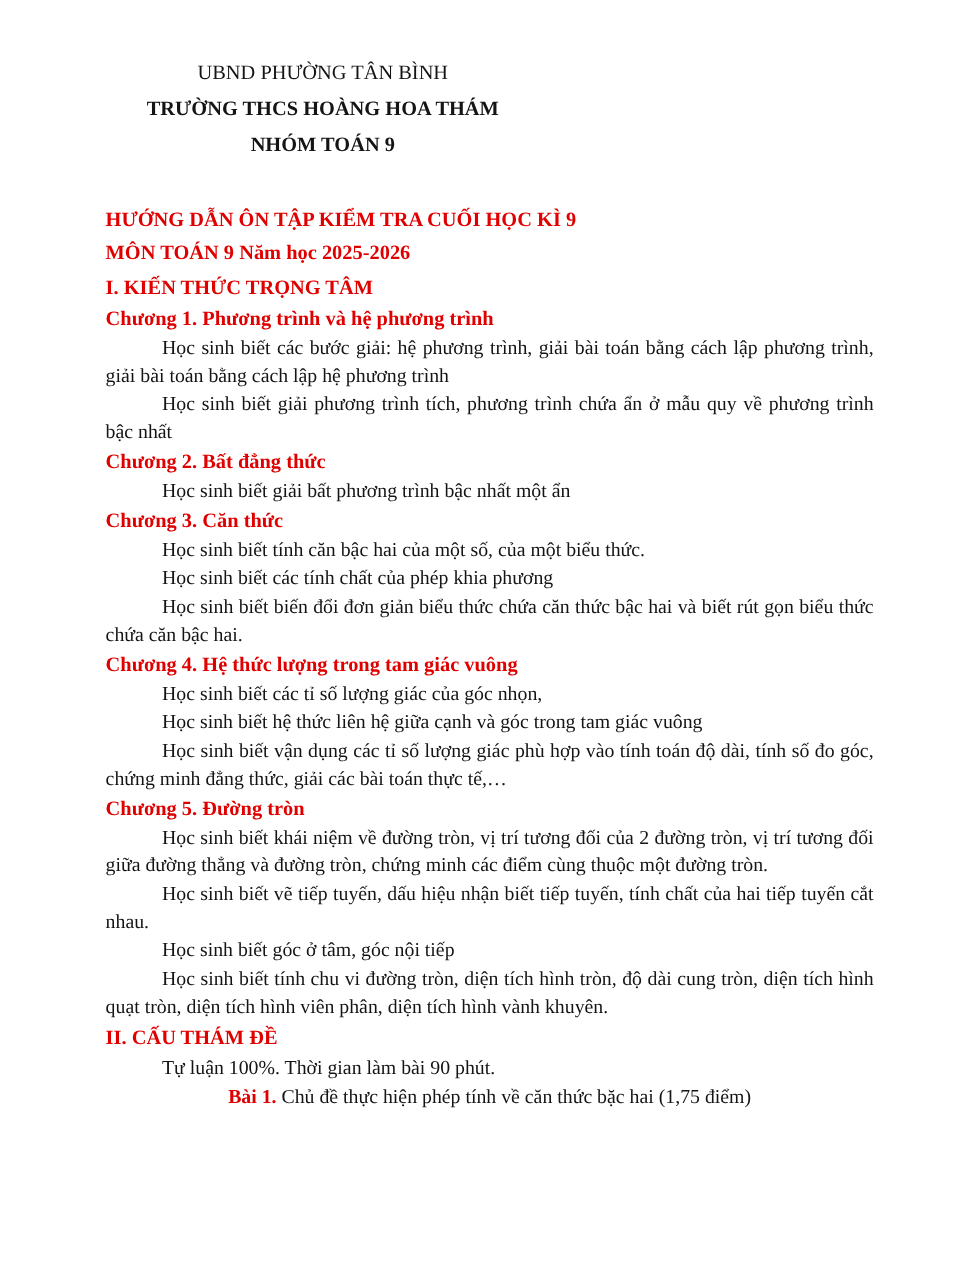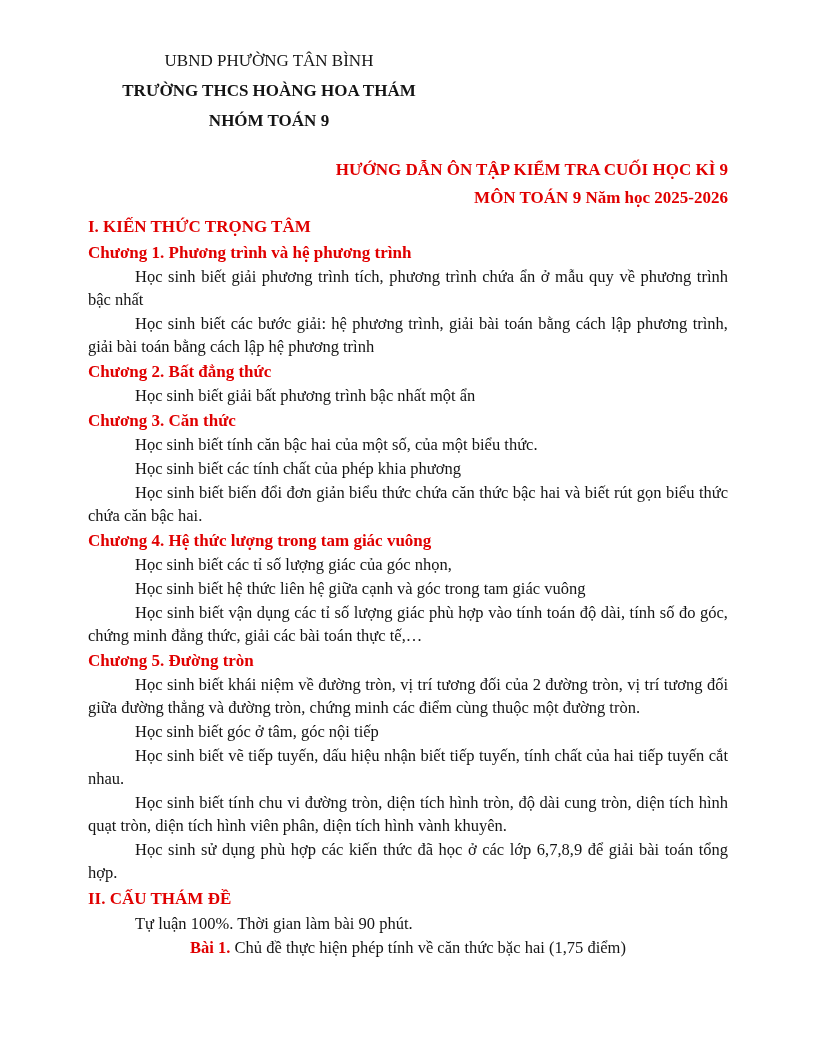--- a/index.html
+++ b/index.html
@@ -25,22 +25,22 @@
     top: 46px;
   }
   .letterhead {
     width: 362px;
     text-align: center;
     font-size: 17px;
     line-height: 30px;
   }
   .lh-bold { font-weight: bold; }
   .doc-title {
-    margin-top: 20px;
-    text-align: right;
+    margin-top: 33px;
+    text-align: left;
     color: var(--accent-red, #e00000);
     font-weight: bold;
     font-size: 17px;
     line-height: 28px;
   }
   .sec-heading {
     color: var(--accent-red, #e00000);
     font-weight: bold;
     font-size: 17px;
     line-height: 24px;
@@ -94,42 +94,41 @@
     </div>
 
     <div class="doc-title">
       <div>HƯỚNG DẪN ÔN TẬP KIỂM TRA CUỐI HỌC KÌ 9</div>
       <div>MÔN TOÁN 9 Năm học 2025-2026</div>
     </div>
 
     <div class="sec-heading">I. KIẾN THỨC TRỌNG TÂM</div>
 
     <div class="chapter-heading">Chương 1. Phương trình và hệ phương trình</div>
+    <p class="body-para">Học sinh biết các bước giải: hệ phương trình, giải bài toán bằng cách lập phương trình, giải bài toán bằng cách lập hệ phương trình</p>
     <p class="body-para">Học sinh biết giải phương trình tích, phương trình chứa ẩn ở mẫu quy về phương trình bậc nhất</p>
-    <p class="body-para">Học sinh biết các bước giải: hệ phương trình, giải bài toán bằng cách lập phương trình, giải bài toán bằng cách lập hệ phương trình</p>
 
     <div class="chapter-heading">Chương 2. Bất đẳng thức</div>
     <p class="body-para">Học sinh biết giải bất phương trình bậc nhất một ẩn</p>
 
     <div class="chapter-heading">Chương 3. Căn thức</div>
     <p class="body-para">Học sinh biết tính căn bậc hai của một số, của một biểu thức.</p>
     <p class="body-para">Học sinh biết các tính chất của phép khia phương</p>
     <p class="body-para">Học sinh biết biến đổi đơn giản biểu thức chứa căn thức bậc hai và biết rút gọn biểu thức chứa căn bậc hai.</p>
 
     <div class="chapter-heading">Chương 4. Hệ thức lượng trong tam giác vuông</div>
     <p class="body-para">Học sinh biết các tỉ số lượng giác của góc nhọn,</p>
     <p class="body-para">Học sinh biết hệ thức liên hệ giữa cạnh và góc trong tam giác vuông</p>
     <p class="body-para">Học sinh biết vận dụng các tỉ số lượng giác phù hợp vào tính toán độ dài, tính số đo góc, chứng minh đẳng thức, giải các bài toán thực tế,…</p>
 
     <div class="chapter-heading">Chương 5. Đường tròn</div>
     <p class="body-para">Học sinh biết khái niệm về đường tròn, vị trí tương đối của 2 đường tròn, vị trí tương đối giữa đường thẳng và đường tròn, chứng minh các điểm cùng thuộc một đường tròn.</p>
+    <p class="body-para">Học sinh biết vẽ tiếp tuyến, dấu hiệu nhận biết tiếp tuyến, tính chất của hai tiếp tuyến cắt nhau.</p>
     <p class="body-para">Học sinh biết góc ở tâm, góc nội tiếp</p>
-    <p class="body-para">Học sinh biết vẽ tiếp tuyến, dấu hiệu nhận biết tiếp tuyến, tính chất của hai tiếp tuyến cắt nhau.</p>
     <p class="body-para">Học sinh biết tính chu vi đường tròn, diện tích hình tròn, độ dài cung tròn, diện tích hình quạt tròn, diện tích hình viên phân, diện tích hình vành khuyên.</p>
-    <p class="body-para">Học sinh sử dụng phù hợp các kiến thức đã học ở các lớp 6,7,8,9 để giải bài toán tổng hợp.</p>
 
     <div class="sec-heading">II. CẤU THÁM ĐỀ</div>
     <p class="body-para">Tự luận 100%. Thời gian làm bài 90 phút.</p>
     <p class="exercise-line"><span class="exercise-label">Bài 1.</span> <span>Chủ đề thực hiện phép tính về căn thức bặc hai (1,75 điểm)</span></p>
 
   </div>
 
   <div class="page-footer">
     <span>Trường THCS Hoàng Hoa Thám. Bài tập ôn tập cuối học kì 1</span>
     <span>Toán 9</span>

